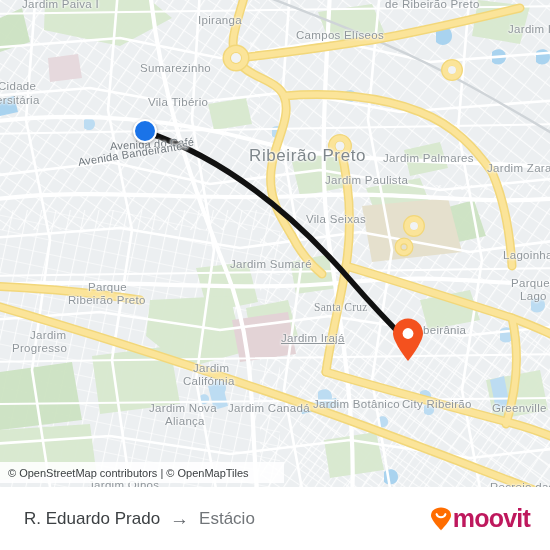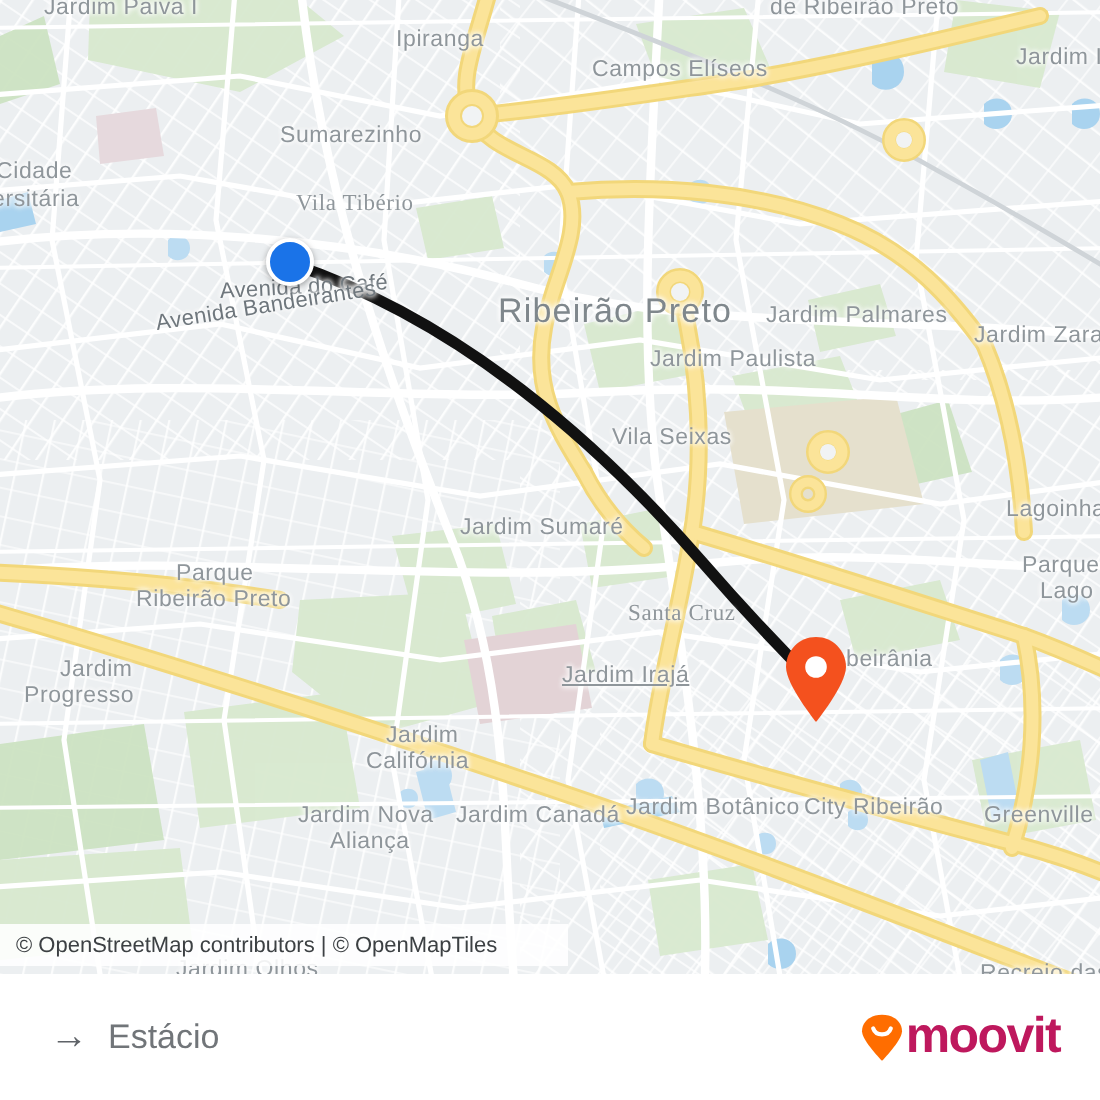--- a/index.html
+++ b/index.html
@@ -332,21 +332,21 @@
     </svg>
 
     <div class="map-label lbl-hood" style="left:22px;  top:-2px;">Jardim Paiva I</div>
     <div class="map-label lbl-hood" style="left:198px; top:14px;">Ipiranga</div>
     <div class="map-label lbl-hood" style="left:385px; top:-2px;">de Ribeirão Preto</div>
     <div class="map-label lbl-hood" style="left:296px; top:29px;">Campos Elíseos</div>
     <div class="map-label lbl-hood" style="left:508px; top:23px;">Jardim I</div>
     <div class="map-label lbl-hood" style="left:140px; top:62px;">Sumarezinho</div>
     <div class="map-label lbl-hood" style="left:-2px;  top:80px;">Cidade</div>
     <div class="map-label lbl-hood" style="left:-10px; top:94px;">versitária</div>
-    <div class="map-label lbl-hood" style="left:148px; top:96px;font-family:Liberation Serif, serif;">Vila Tibério</div>
+    <div class="map-label lbl-hood" style="left:148px; top:96px;">Vila Tibério</div>
 
     <div class="map-label lbl-city" style="left:249px; top:146px;">Ribeirão Preto</div>
 
     <div class="map-label lbl-hood" style="left:383px; top:152px;text-align:center;">Jardim Palmares</div>
     <div class="map-label lbl-hood" style="left:487px; top:162px;">Jardim Zara</div>
     <div class="map-label lbl-hood" style="left:325px; top:174px;">Jardim Paulista</div>
     <div class="map-label lbl-hood" style="left:290px; top:213px;padding-left:16px;">Vila Seixas</div>
     <div class="map-label lbl-hood" style="left:230px; top:258px;">Jardim Sumaré</div>
     <div class="map-label lbl-hood" style="left:503px; top:249px;">Lagoinha</div>
     <div class="map-label lbl-hood" style="left:511px; top:277px;">Parque</div>
@@ -382,20 +382,21 @@
     </div>
 
 
     <div id="attribution" style="width: 270px;">
       <span>© OpenStreetMap contributors | © OpenMapTiles</span>
     </div>
   </div>
 
   <div id="footer">
     <div id="route-summary">
+      <span id="origin-name">R. Eduardo Prado</span>
       <span id="arrow-icon">→</span>
       <span id="dest-name">Estácio</span>
     </div>
 
     <div id="moovit-logo">
       <span style="display:inline-block;line-height:0;">
         <svg width="22" height="24" viewBox="0 0 22 24">
           <path d="M11 23.4 C11 23.4 21 13.2 21 8.6 C21 3.6 16.5 0.4 11 0.4 C5.5 0.4 1 3.6 1 8.6 C1 13.2 11 23.4 11 23.4 Z" fill="#ff6d00"></path>
           <path d="M6.6 7.2 C7.9 11.2 14.1 11.2 15.4 7.2" stroke="#ffffff" stroke-width="2.1" fill="none" stroke-linecap="round"></path>
         </svg>

